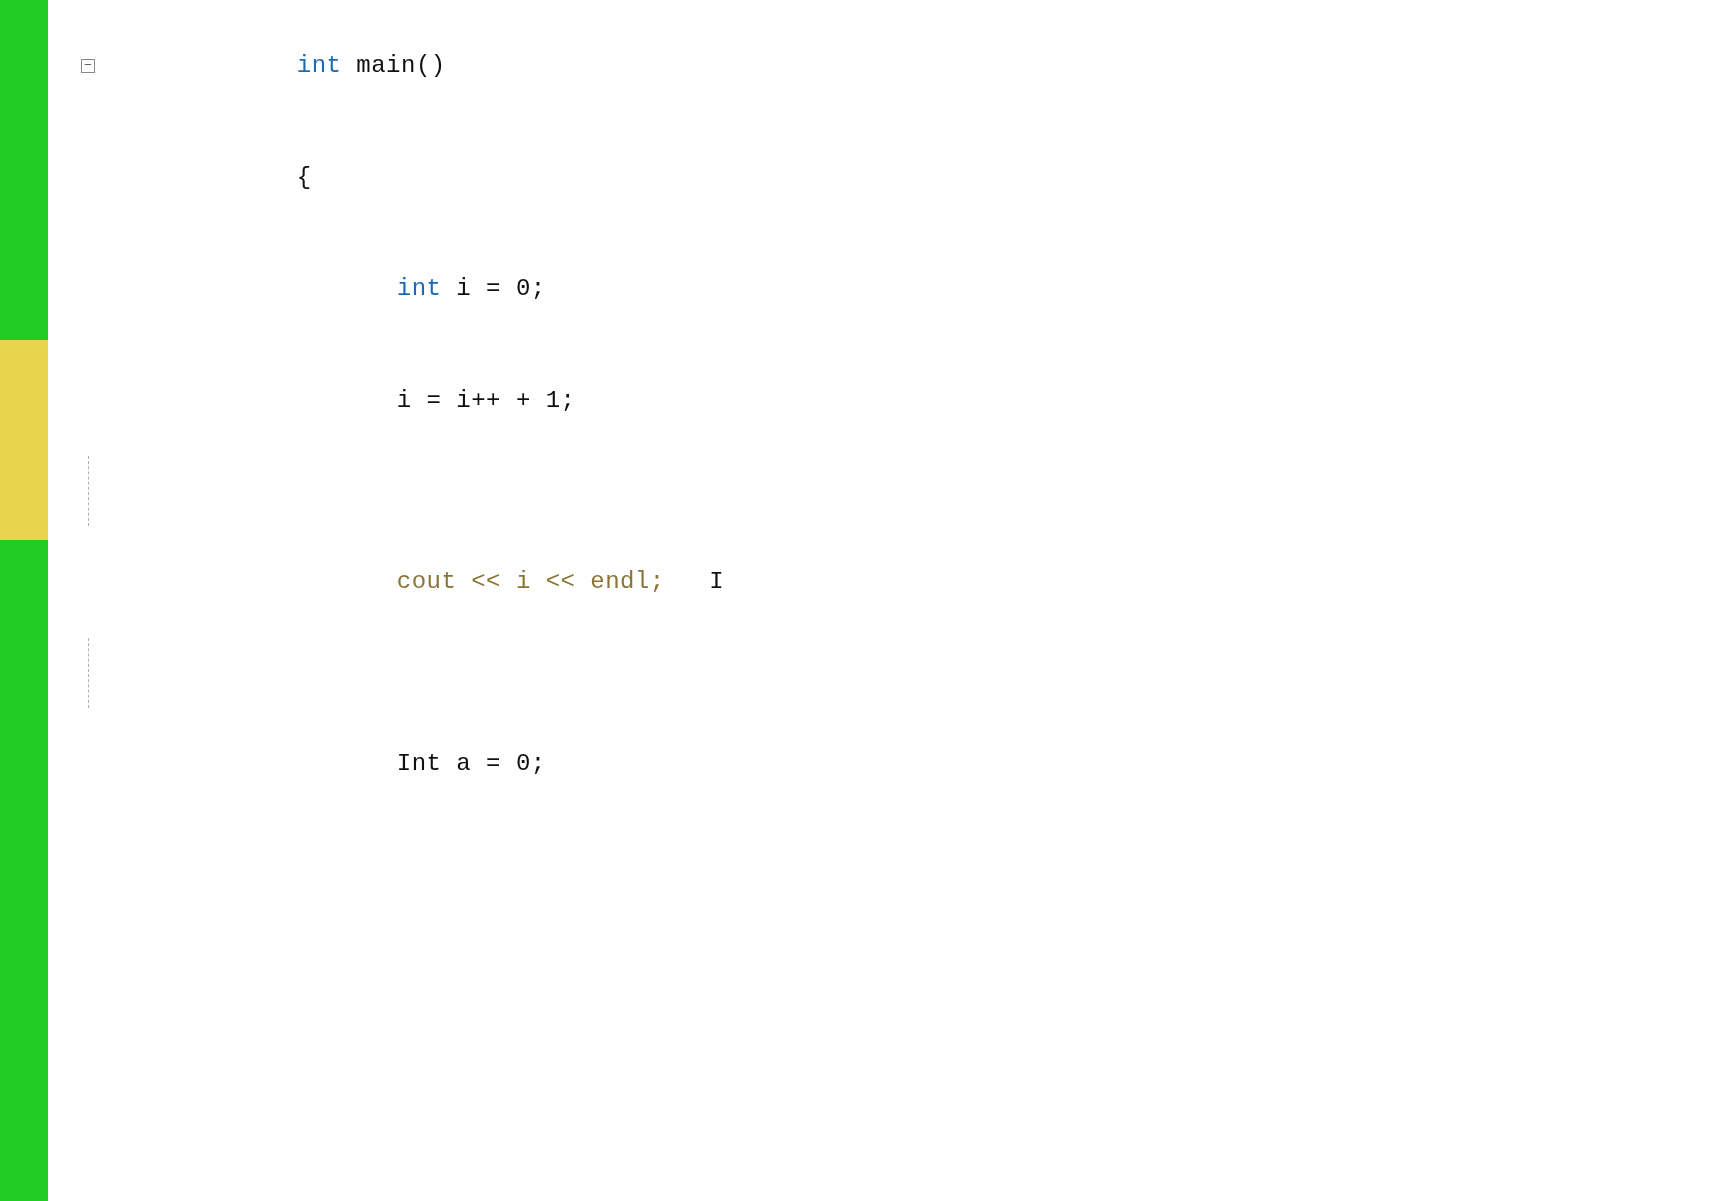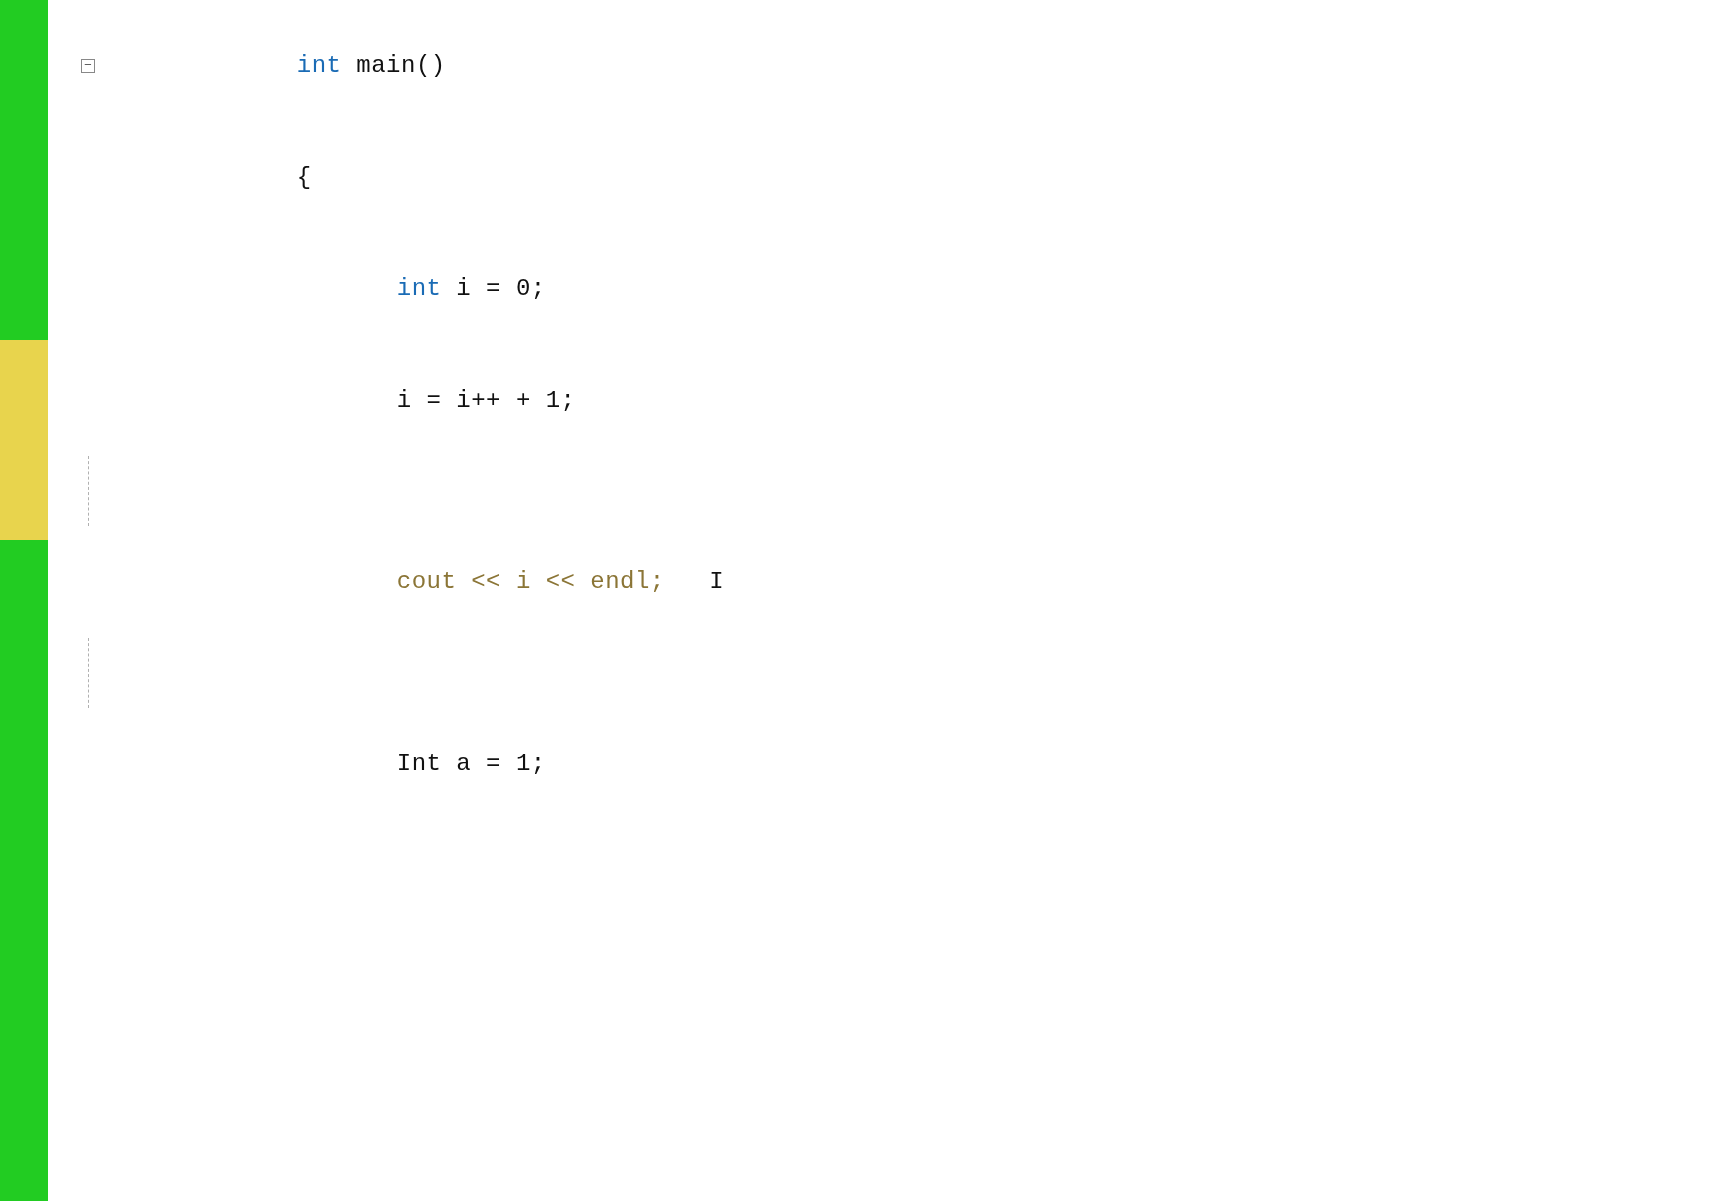--- a/index.html
+++ b/index.html
@@ -213,19 +213,19 @@
           <div class="dashed-line"></div>
         </div>
       </div>
 
       <div class="line-row" style="align-items:center; min-height:70px;">
         <div class="fold-col" style="position:relative;">
           <div class="dashed-line"></div>
         </div>
         <div style="width:140px; min-width:140px;"></div>
         <div class="code-text">
-          <span class="kw-black">Int a = 1;</span>
+          <span class="kw-black">Int a = 0;</span>
         </div>
       </div>
 
     </div>
   </div>
 </div>
 
 </body></html>

